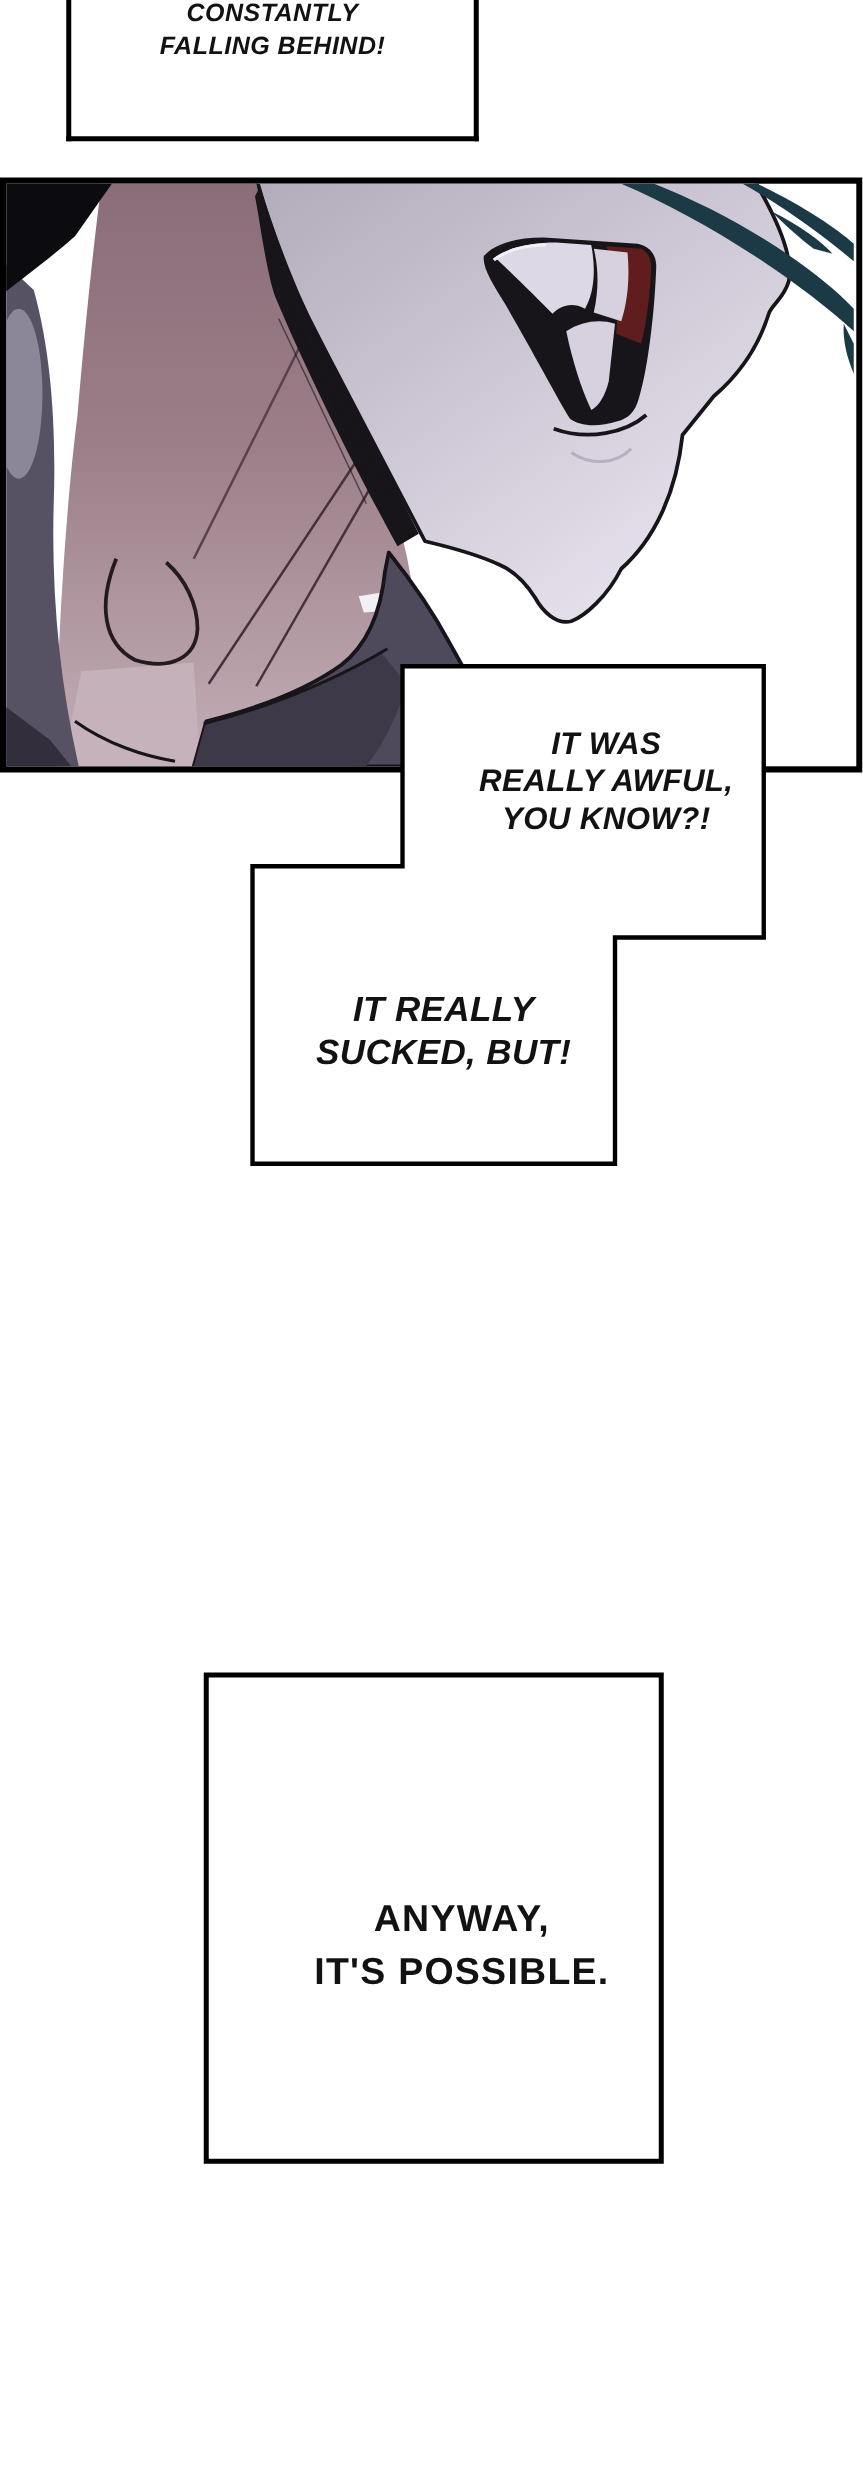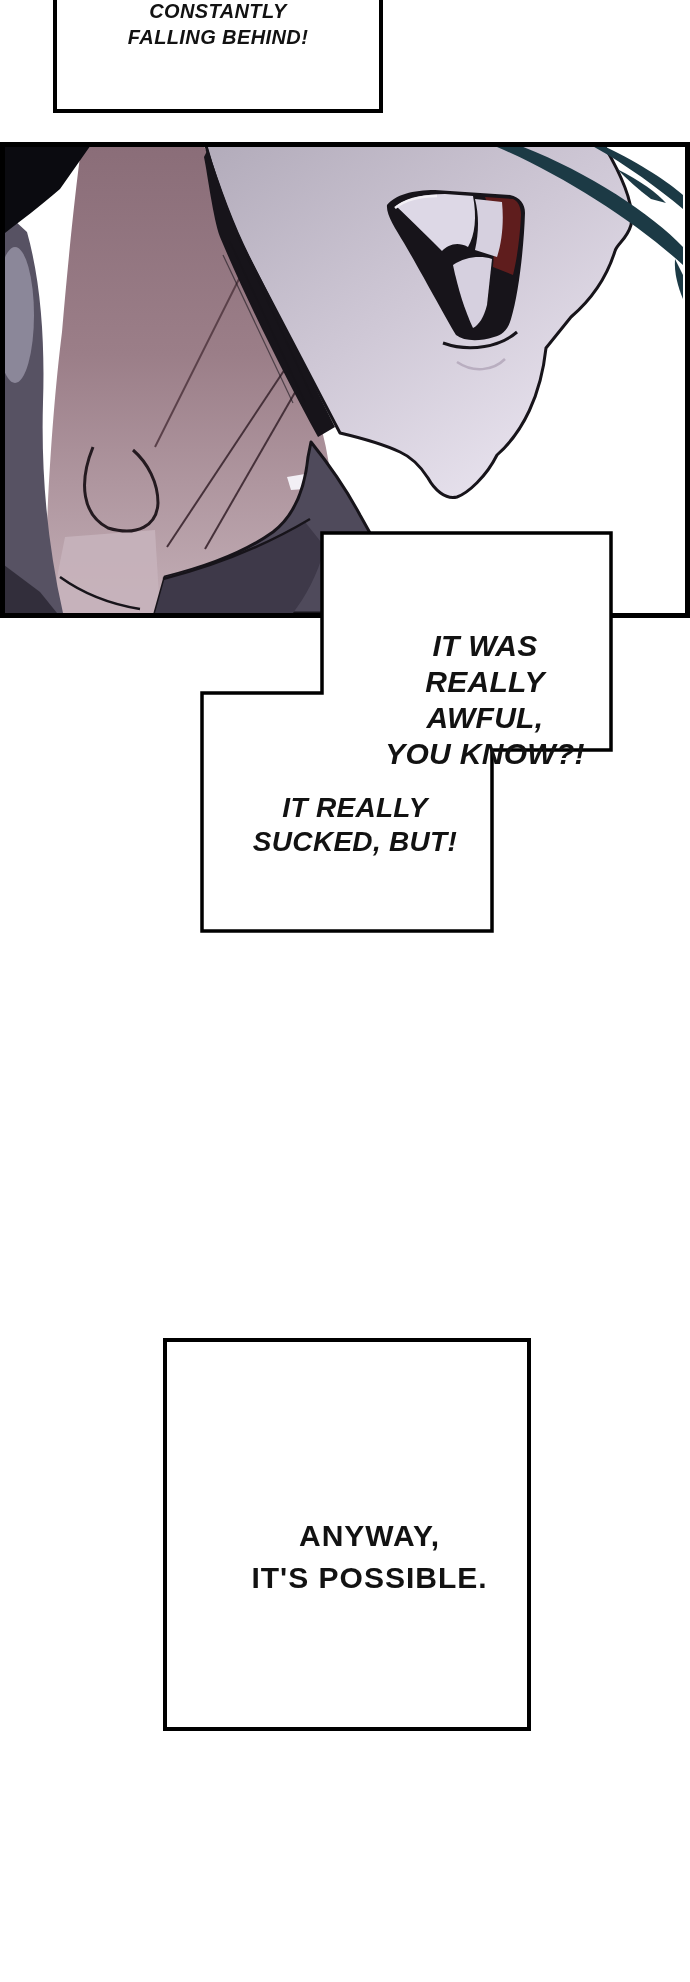--- a/index.html
+++ b/index.html
@@ -42,22 +42,22 @@
     z-index: 1;
   }
   .panel svg { position: absolute; inset: 0; display: block; }
 
   
   .bubble-svg {
     position: absolute; left: 198px; top: 529px;
     width: 417px; height: 406px; z-index: 3;
   }
   .awful-text {
-    left: 370px; top: 628px; width: 230px;
-    font-size: 30px; line-height: 1.2; letter-spacing: .3px;
+    left: 370px; top: 580px; width: 230px;
+    font-size: 25px; line-height: 1.2; letter-spacing: .3px;
   }
   .sucked-text {
     left: 240px; top: 791px; width: 230px;
     font-size: 28px; line-height: 1.2; letter-spacing: .3px;
   }
 
   
   .caption-box {
     position: absolute; left: 163px; top: 1338px;
     width: 368px; height: 393px;

